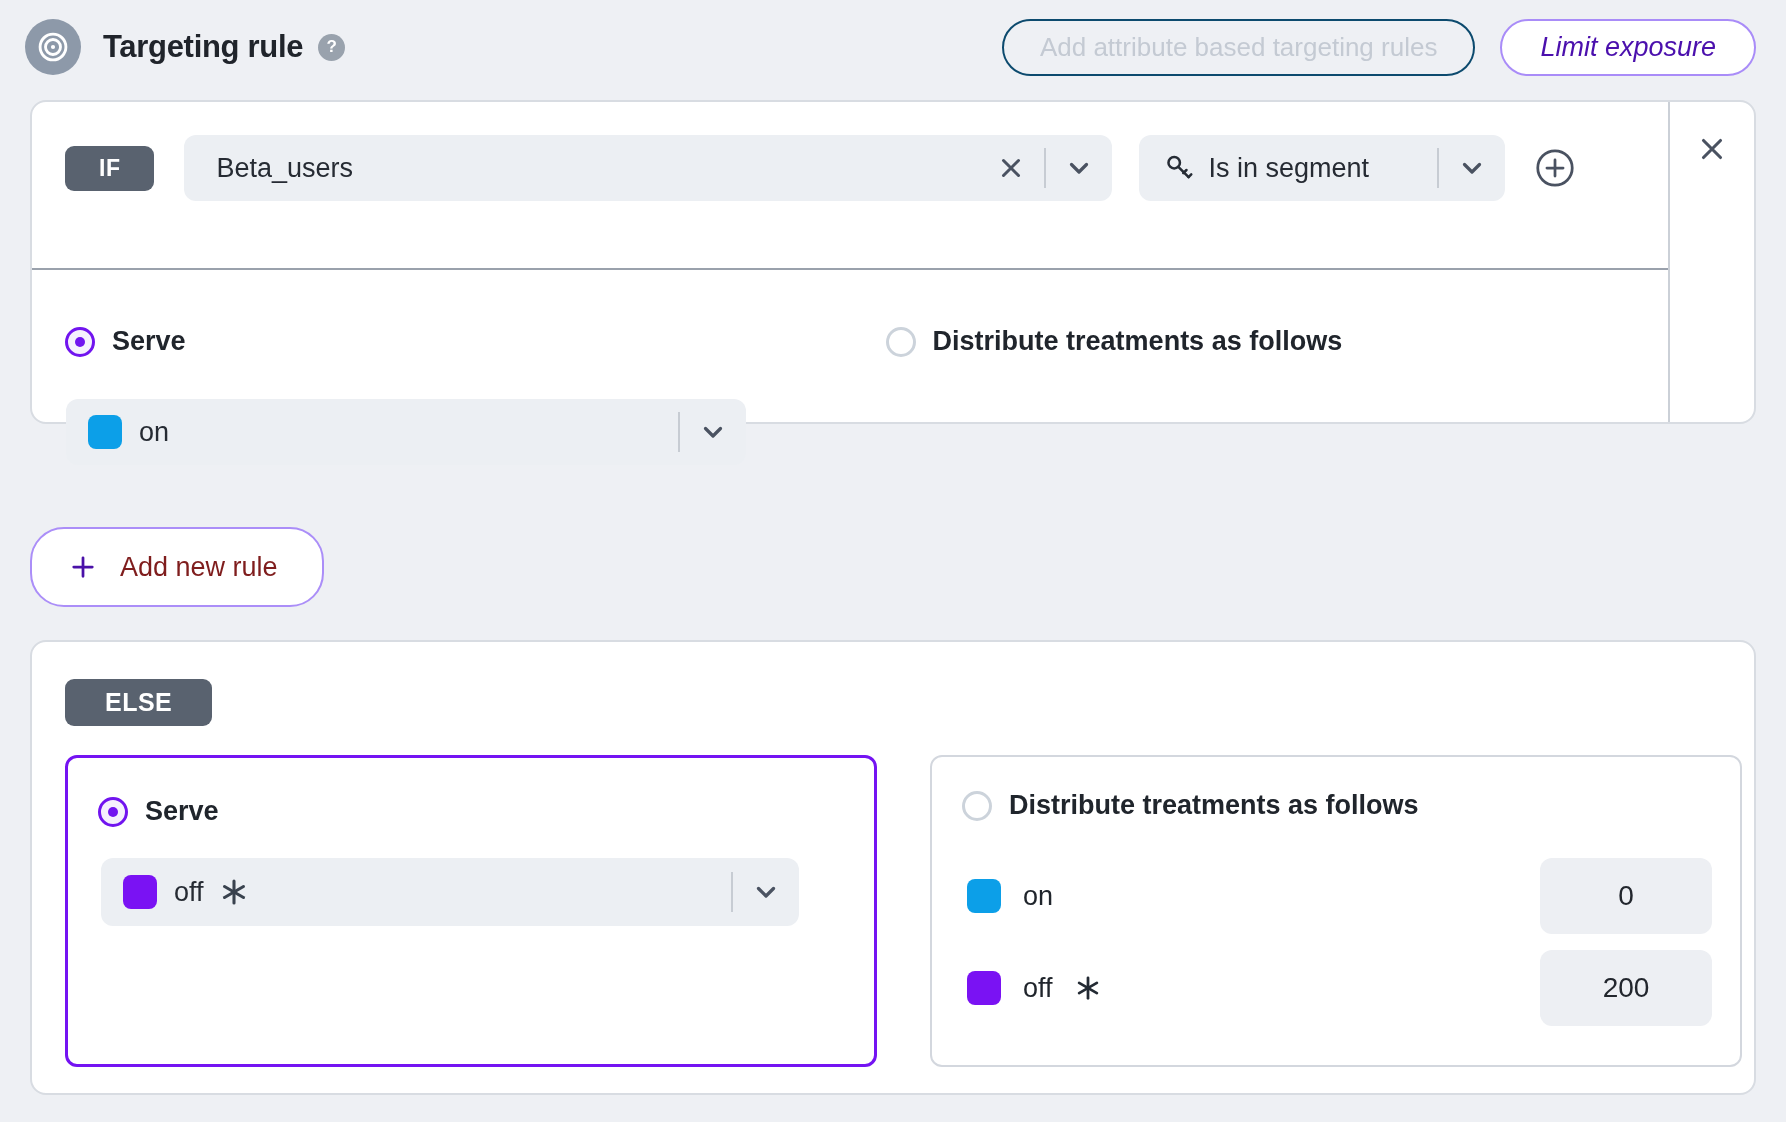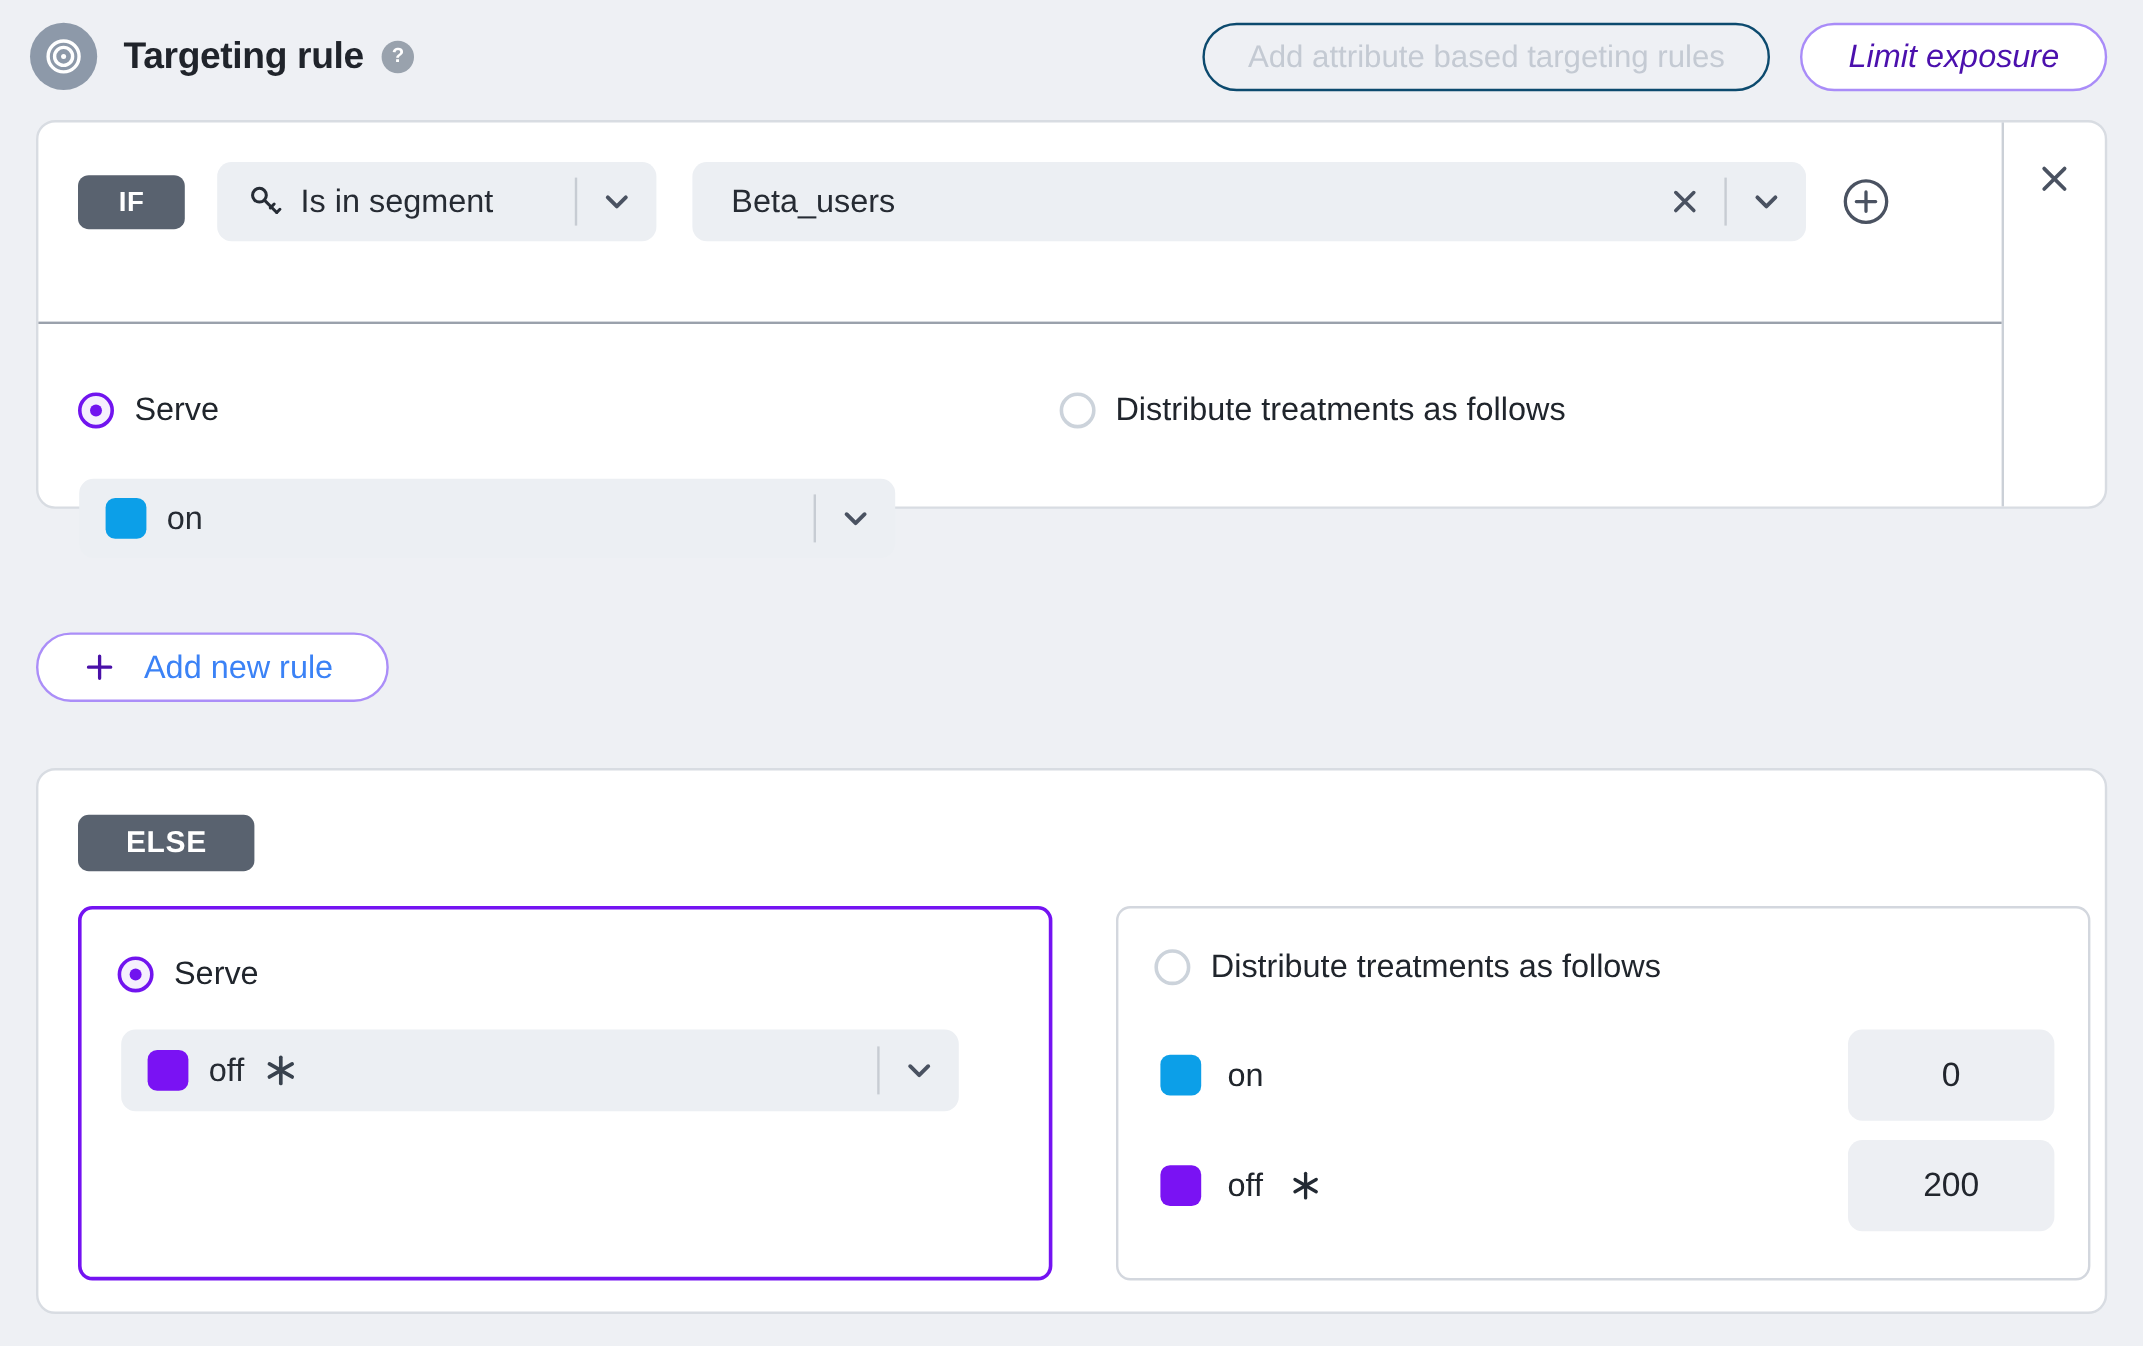--- a/index.html
+++ b/index.html
@@ -39,36 +39,36 @@
   .value-select { margin-left:30px; width:928px; padding-left:32px; }
   .value-select .spacer { flex:1; }
   .value-select .clear-box { width:66px; display:flex; align-items:center; justify-content:center; flex:none; }
 
   .plus-circle { margin-left:28px; display:flex; align-items:center; }
 
   .rule-divider { height:2px; background:#9aa1ac; margin-top:67px; }
 
   .serve-row { display:flex; align-items:center; margin-top:56px; padding-left:33px; }
   .option { display:flex; align-items:center; }
-  .option .olabel { margin-left:17px; font-size:27px; font-weight:normal; color:#20252c; white-space:nowrap; }
+  .option .olabel { margin-left:17px; font-size:27px; font-weight:bold; color:#20252c; white-space:nowrap; }
   .opt-distribute { margin-left:700px; }
 
   .radio { width:30px; height:30px; border-radius:50%; flex:none; position:relative; }
   .radio.checked { border:3px solid #7114ef; background:#f5f0fd; }
   .radio.checked::after { content:""; position:absolute; inset:7px; border-radius:50%; background:#7114ef; }
   .radio.unchecked { border:3px solid #ccd3db; background:#fff; }
 
   .treat-select { margin-left:34px; margin-top:42px; width:680px; height:66px; padding-left:22px; }
   .treat-select .spacer { flex:1; }
   .swatch { width:34px; height:34px; border-radius:8px; flex:none; }
   .tname { margin-left:17px; white-space:nowrap; }
   .aster { margin-left:14px; display:flex; align-items:center; }
 
   
-  .add-rule { position:absolute; left:30px; top:527px; height:58px; padding:0 44px 0 36px; background:#fff; border:2px solid #ab8ef8; border-radius:34px; display:flex; align-items:center; gap:22px; font-size:27px; color:#3b82f6; white-space:nowrap; }
+  .add-rule { position:absolute; left:30px; top:527px; height:80px; padding:0 44px 0 36px; background:#fff; border:2px solid #ab8ef8; border-radius:34px; display:flex; align-items:center; gap:22px; font-size:27px; color:#7f1d1d; white-space:nowrap; }
 
   
   .else-card { top:640px; height:455px; }
   .else-badge { position:absolute; left:33px; top:37px; font-size:25px; padding:9px 40px; letter-spacing:0.5px; }
 
   .serve-box { position:absolute; left:33px; top:113px; width:812px; height:312px; border:3px solid #7413f2; border-radius:12px; background:#fff; }
   .serve-box .option { position:absolute; left:30px; top:38px; }
   .off-select { position:absolute; left:33px; top:100px; width:698px; height:68px; padding-left:22px; }
   .off-select .spacer { flex:1; }
 
@@ -98,47 +98,47 @@
   <div class="attr-btn">Add attribute based targeting rules</div>
   <div class="limit-btn">Limit exposure</div>
 </div>
 
 <div class="card rule-card">
   <div class="rule-main">
 
     <div class="if-row">
       <div class="badge if-badge">IF</div>
 
+      <div class="select value-select">
+        <span>Beta_users</span>
+        <span class="spacer"></span>
+        <span class="clear-box">
+          <svg width="30" height="30" viewBox="0 0 24 24">
+              <path d="M6 6l12 12M18 6L6 18" fill="none" stroke="#4a5261" stroke-width="2.4" stroke-linecap="round"></path>
+            </svg>
+        </span>
+        <span class="sep"></span>
+        <span class="chev-box">
+          <svg width="30" height="30" viewBox="0 0 24 24">
+              <path d="M6 9.2l6 6 6-6" fill="none" stroke="#4a5261" stroke-width="2.6" stroke-linecap="round" stroke-linejoin="round"></path>
+            </svg>
+        </span>
+      </div>
+
       <div class="select matcher-select">
         <span style="display:flex;">
           <svg width="32" height="32" viewBox="0 0 24 24" fill="none" stroke="#262c35" stroke-width="1.9" stroke-linecap="round">
             <circle cx="8.4" cy="8" r="4.3"></circle>
             <path d="M11.5 11.1 L19.2 18.8"></path>
             <path d="M15.2 15.9 l2.4 -2.4"></path>
             <path d="M19.2 18.8 l2 -2"></path>
           </svg>
         </span>
         <span class="mlabel">Is in segment</span>
         <span class="spacer"></span>
-        <span class="sep"></span>
-        <span class="chev-box">
-          <svg width="30" height="30" viewBox="0 0 24 24">
-              <path d="M6 9.2l6 6 6-6" fill="none" stroke="#4a5261" stroke-width="2.6" stroke-linecap="round" stroke-linejoin="round"></path>
-            </svg>
-        </span>
-      </div>
-
-      <div class="select value-select">
-        <span>Beta_users</span>
-        <span class="spacer"></span>
-        <span class="clear-box">
-          <svg width="30" height="30" viewBox="0 0 24 24">
-              <path d="M6 6l12 12M18 6L6 18" fill="none" stroke="#4a5261" stroke-width="2.4" stroke-linecap="round"></path>
-            </svg>
-        </span>
         <span class="sep"></span>
         <span class="chev-box">
           <svg width="30" height="30" viewBox="0 0 24 24">
               <path d="M6 9.2l6 6 6-6" fill="none" stroke="#4a5261" stroke-width="2.6" stroke-linecap="round" stroke-linejoin="round"></path>
             </svg>
         </span>
       </div>
 
       <div class="plus-circle">
         <svg width="44" height="44" viewBox="0 0 24 24">

